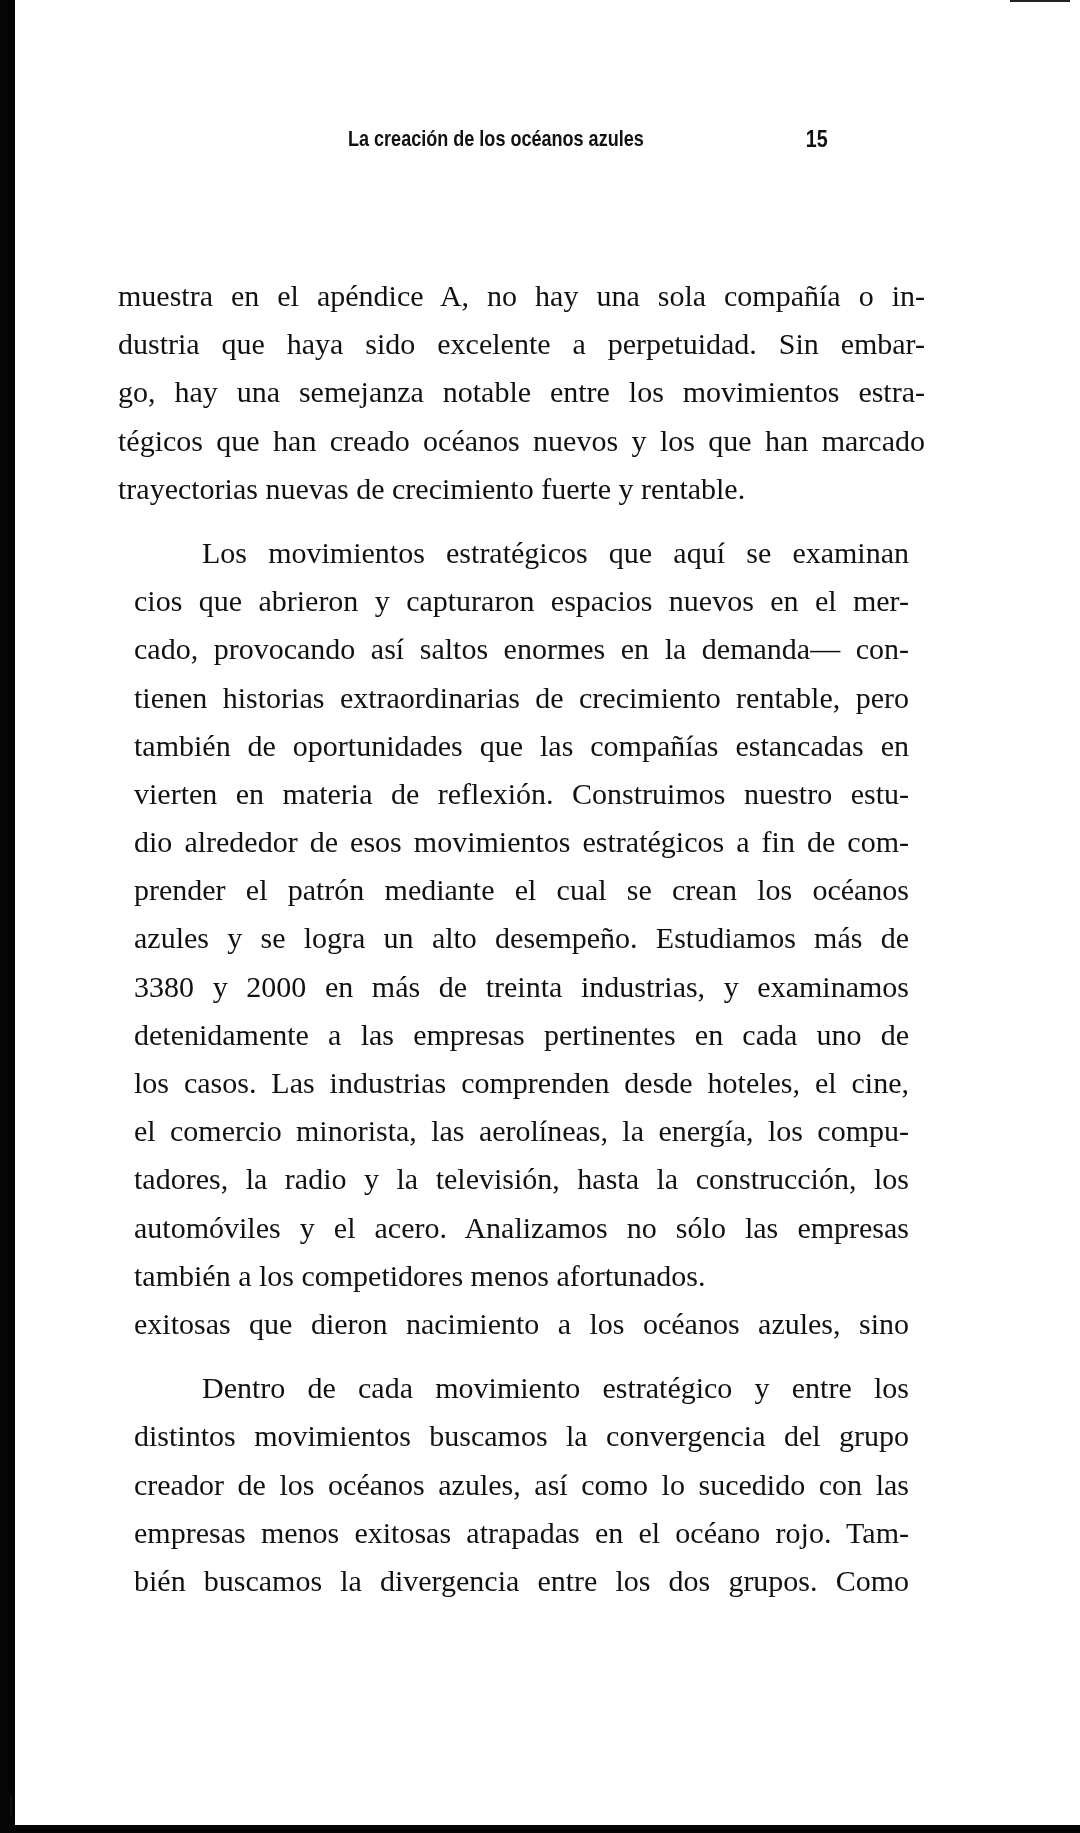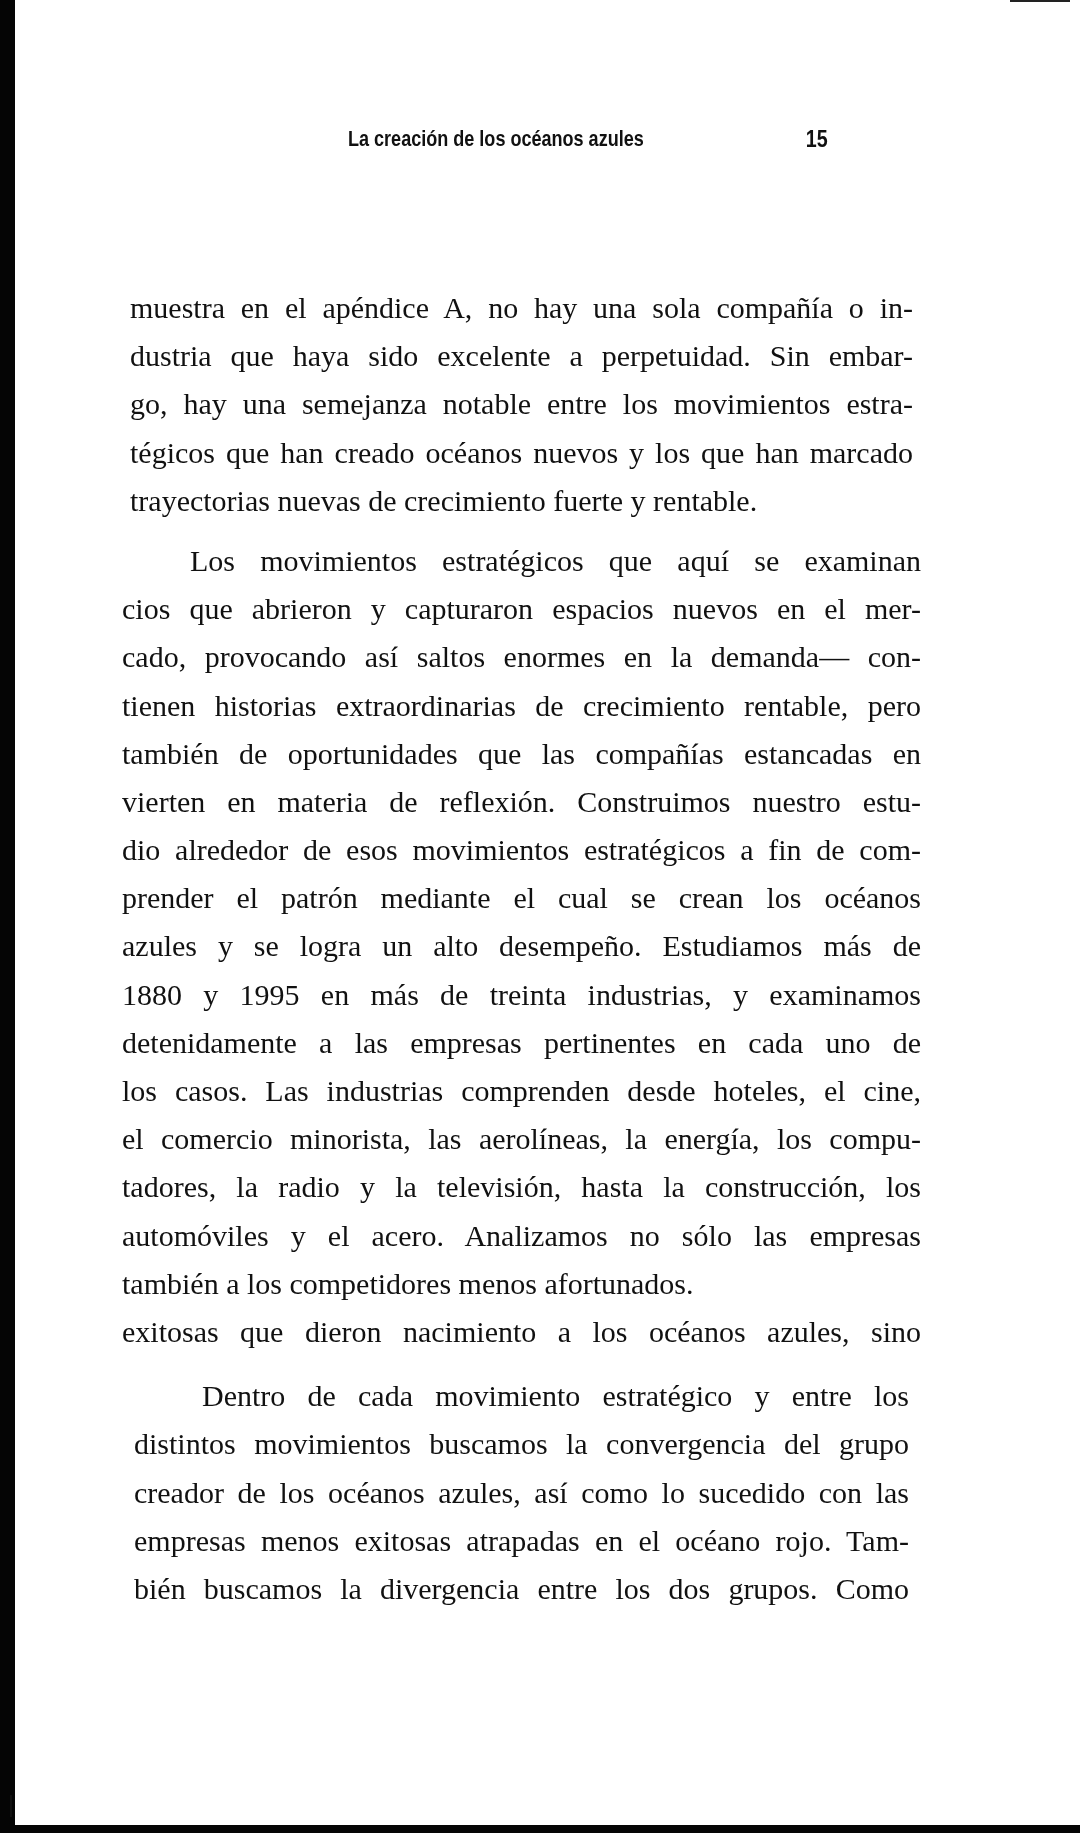--- a/index.html
+++ b/index.html
@@ -96,39 +96,39 @@
 <div class="scan-mark-top"></div>
 <div class="scan-mark-tick"></div>
 
 <header class="running-head">
   <span>La creación de los océanos azules</span>
   <span class="page-number">15</span>
 </header>
 
 <main class="page-body">
 
-  <p style="margin:12px">
+  <p style="margin:0">
     <span class="line">muestra en el apéndice A, no hay una sola compañía o in-</span>
     <span class="line">dustria que haya sido excelente a perpetuidad. Sin embar-</span>
     <span class="line">go, hay una semejanza notable entre los movimientos estra-</span>
     <span class="line">tégicos que han creado océanos nuevos y los que han marcado</span>
     <span class="line last">trayectorias nuevas de crecimiento fuerte y rentable.</span>
   </p>
 
-  <p style="margin:4px">
+  <p style="margin:16px">
     <span class="line indent">Los movimientos estratégicos que aquí se examinan</span>
     <span class="line">cios que abrieron y capturaron espacios nuevos en el mer-</span>
     <span class="line">cado, provocando así saltos enormes en la demanda— con-</span>
     <span class="line">tienen historias extraordinarias de crecimiento rentable, pero</span>
     <span class="line">también de oportunidades que las compañías estancadas en</span>
     <span class="line">vierten en materia de reflexión. Construimos nuestro estu-</span>
     <span class="line">dio alrededor de esos movimientos estratégicos a fin de com-</span>
     <span class="line">prender el patrón mediante el cual se crean los océanos</span>
     <span class="line">azules y se logra un alto desempeño. Estudiamos más de</span>
-    <span class="line">1880 y 1995 en más de treinta industrias, y examinamos</span>
+    <span class="line">3380 y 2000 en más de treinta industrias, y examinamos</span>
     <span class="line">detenidamente a las empresas pertinentes en cada uno de</span>
     <span class="line">los casos. Las industrias comprenden desde hoteles, el cine,</span>
     <span class="line">el comercio minorista, las aerolíneas, la energía, los compu-</span>
     <span class="line">tadores, la radio y la televisión, hasta la construcción, los</span>
     <span class="line">automóviles y el acero. Analizamos no sólo las empresas</span>
     <span class="line last">también a los competidores menos afortunados.</span>
     <span class="line">exitosas que dieron nacimiento a los océanos azules, sino</span>
   </p>
 
   <p style="margin:16px">

